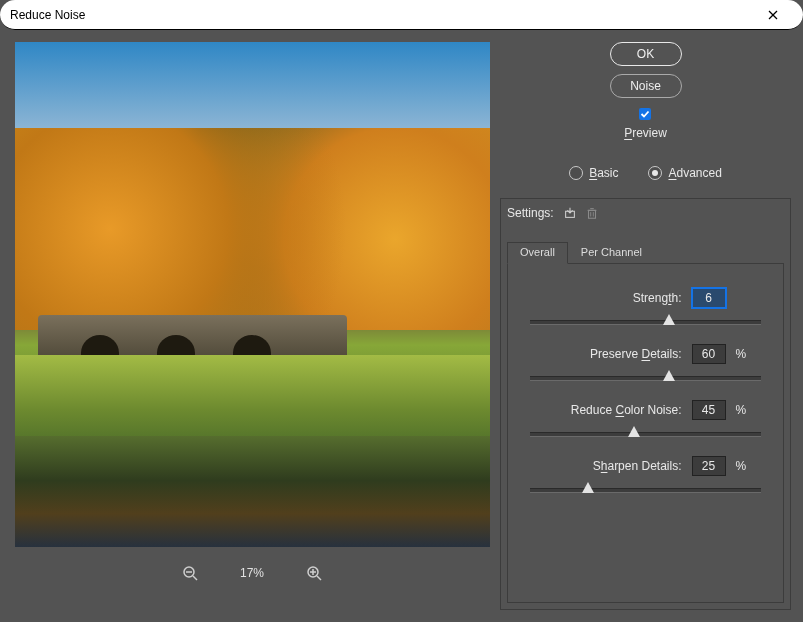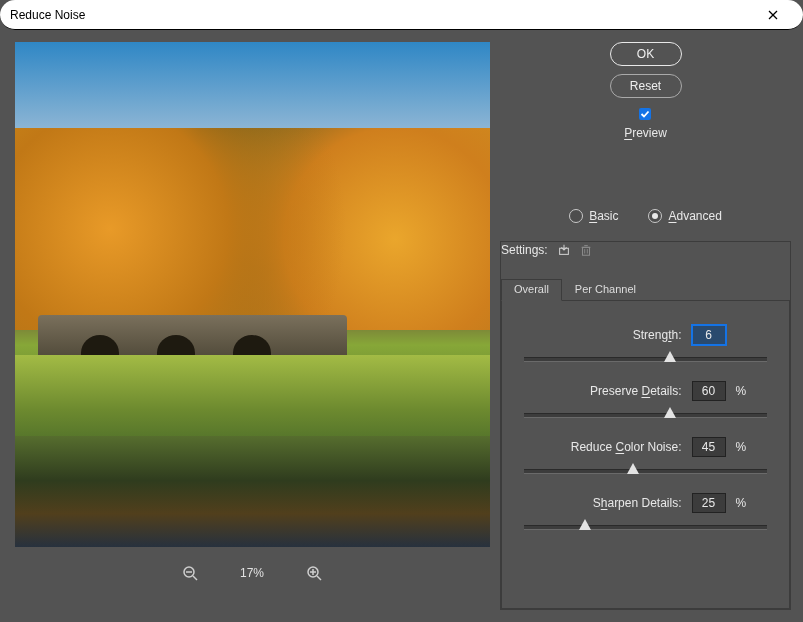--- a/index.html
+++ b/index.html
@@ -123,37 +123,37 @@
   }
   .chk svg { width:10px; height:10px; }
   .chk-empty {
     width:12px; height:12px; border:1px solid #9a9a9a; border-radius:2px;
     background:#4a4a4a; display:inline-block;
   }
 
   .mode-row {
     display:flex; align-items:center; justify-content:center; gap:30px;
     margin-bottom: 18px;
-    margin-top: 43px;
   }
   .radio {
     width:12px; height:12px; border-radius:50%;
     border:1px solid #c9c9c9; display:inline-block; position:relative;
     background:#4d4d4d;
   }
   .radio.checked::after {
     content:""; position:absolute; left:3px; top:3px; width:6px; height:6px;
     background:#e8e8e8; border-radius:50%;
   }
   .radio-wrap { display:flex; align-items:center; gap:6px; }
   .underline-hot { text-decoration: underline; text-underline-offset: 2px; }
 
   .panel {
     border:1px solid #3c3c3c;
     background:#535353;
+    padding: 6px;
     flex: 1;
     display:flex; flex-direction:column;
   }
   .settings-row {
     display:flex; align-items:center; gap:8px; margin-bottom:4px;
   }
   .settings-label { }
   .settings-select {
     flex:1;
     height:20px;
@@ -278,21 +278,21 @@
       </span>
     </div>
   </div>
 
   <div class="right">
     <div class="btn-col">
       <div class="pill-btn ok">
           <span>OK</span>
         </div>
       <div class="pill-btn">
-          <span>Reset</span>
+          <span>Noise</span>
         </div>
       <div class="preview-row">
         <span class="chk">
           <svg viewBox="0 0 10 10">
               <polyline points="1.5,5 4,7.5 8.5,2.5" fill="none" stroke="#fff" stroke-width="1.8"></polyline>
             </svg>
         </span>
         <span><span class="underline-hot">P</span><span>review</span></span>
       </div>
     </div>

